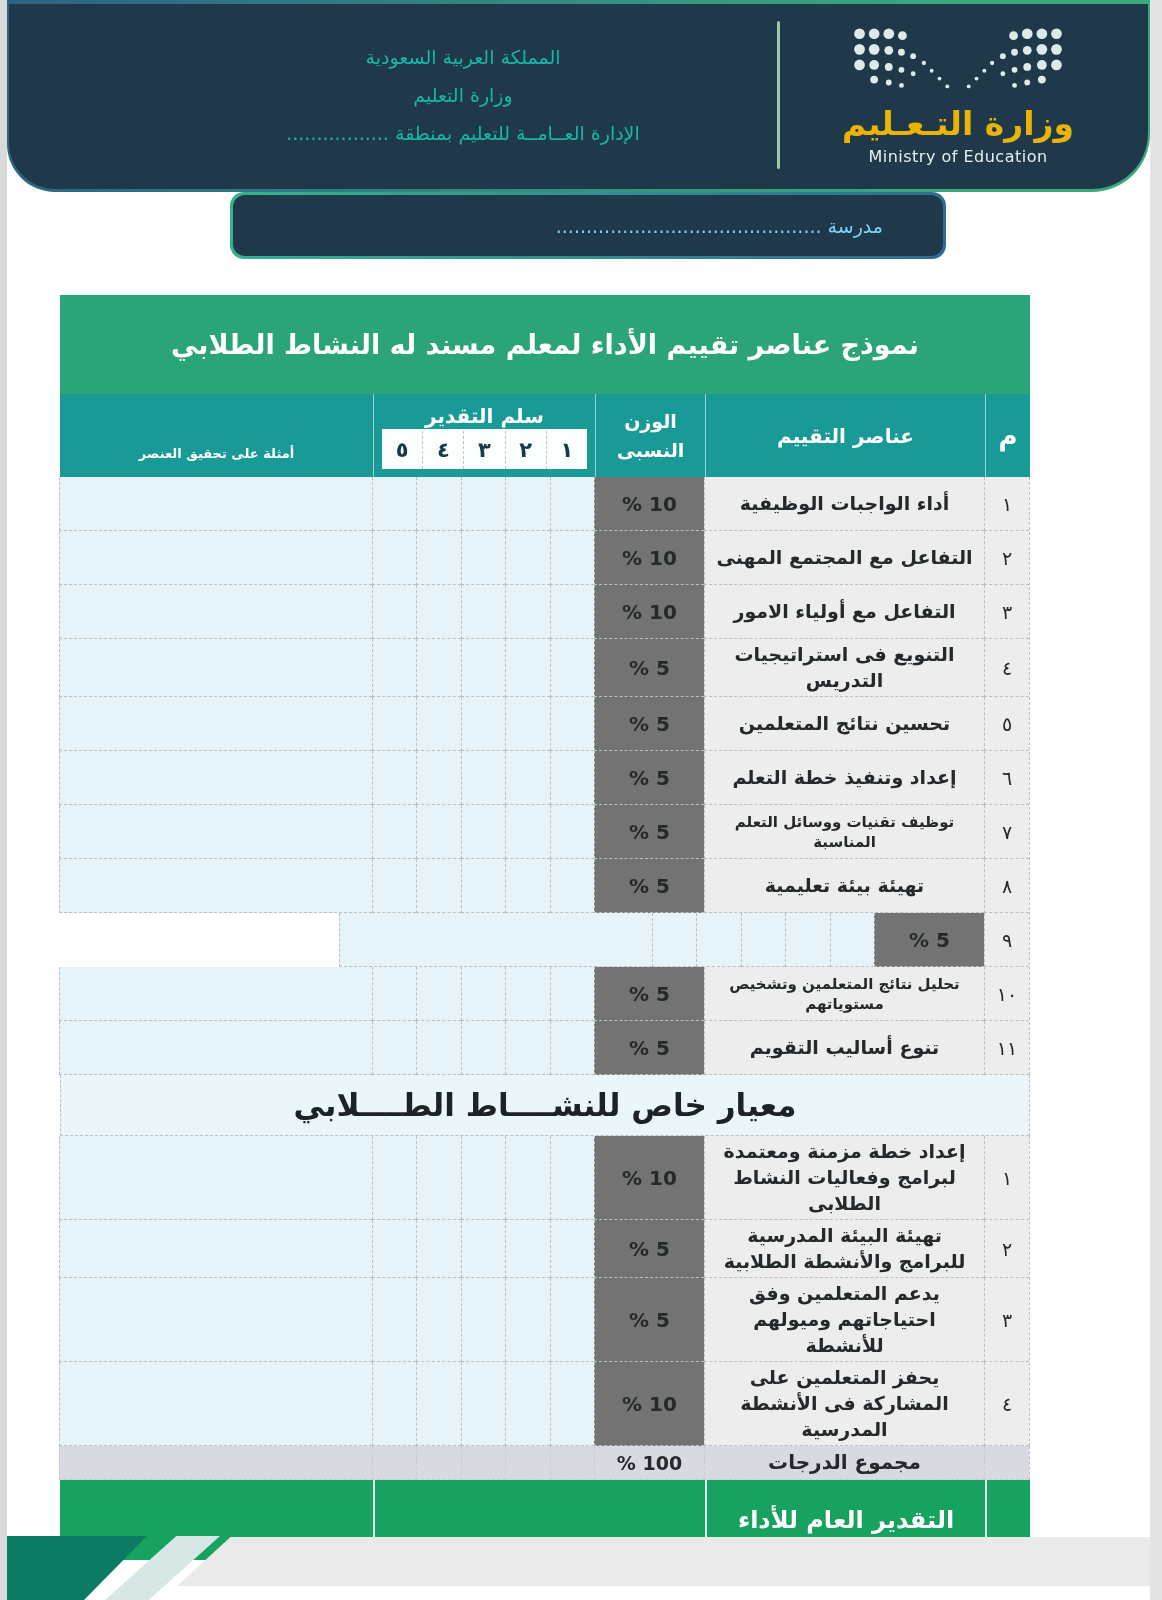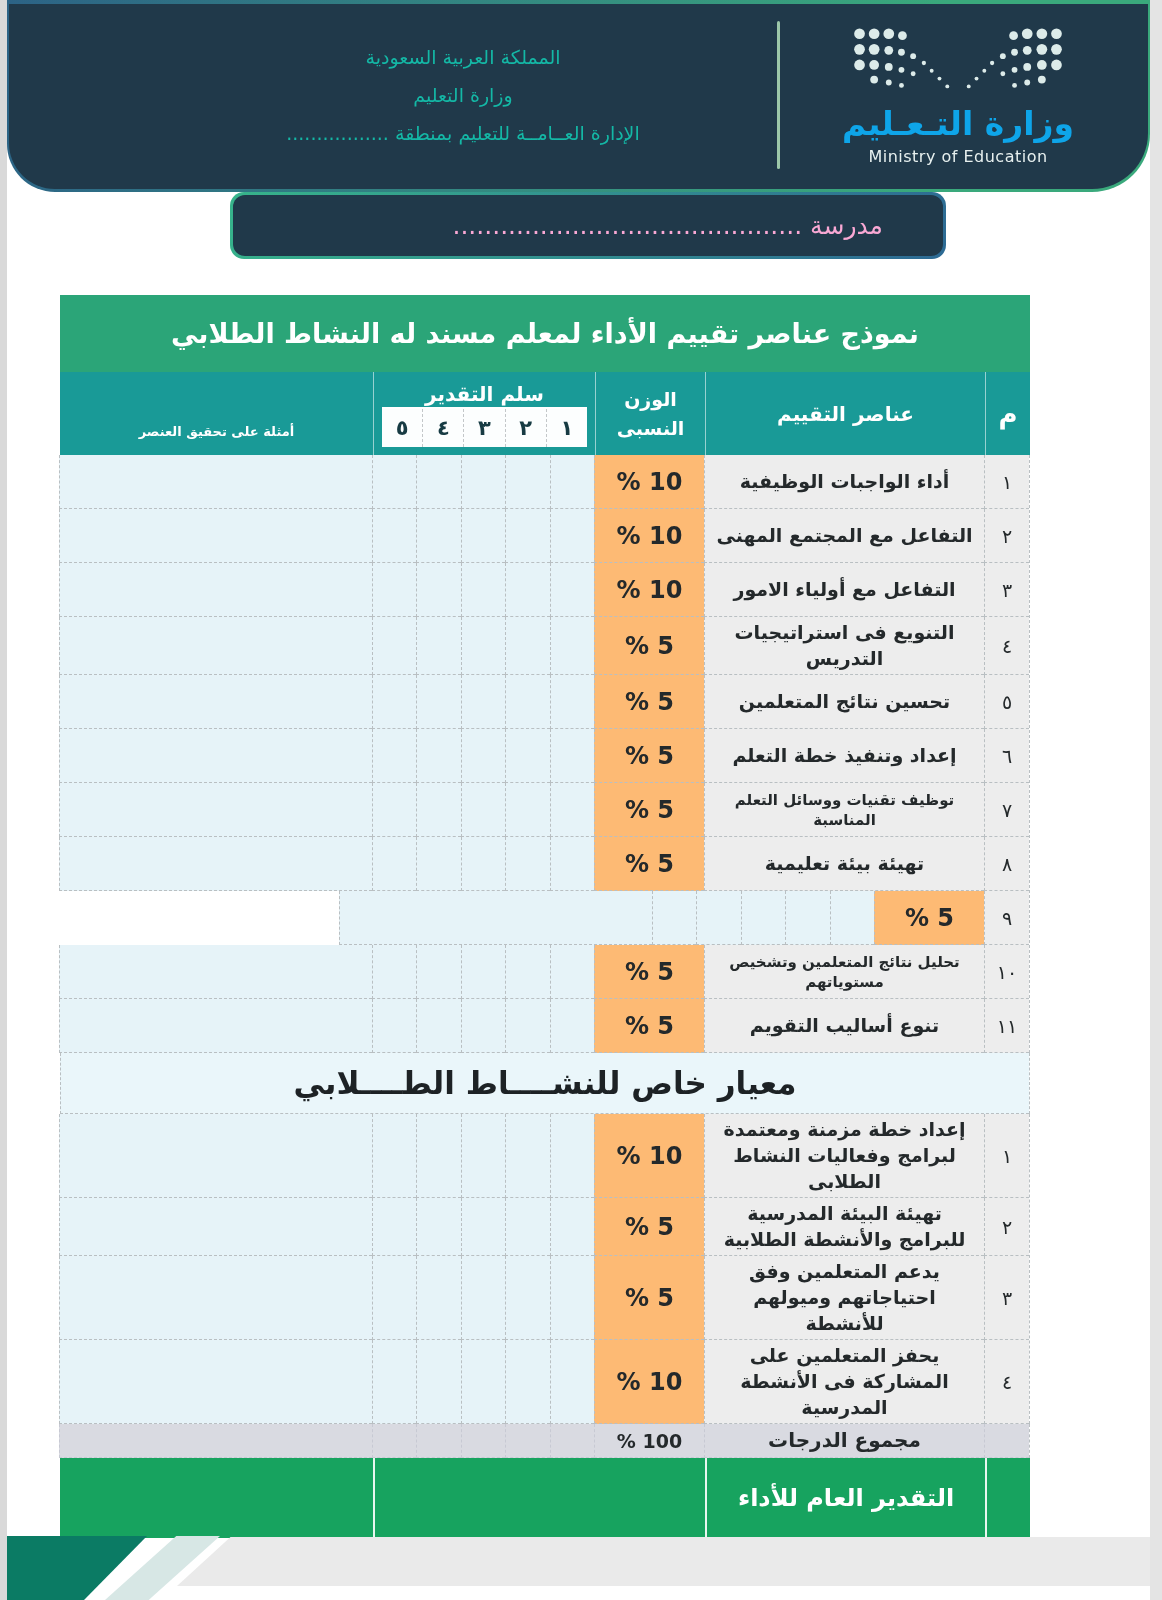--- a/index.html
+++ b/index.html
@@ -16,41 +16,41 @@
     position:absolute;left:7px;top:0;width:1143px;height:192px;
     background:linear-gradient(100deg,#2c6386 0%,#3aa97c 80%);
     border-radius:0 0 58px 48px;padding:4px 2px 3px 2px;box-sizing:border-box;
   }
   .band{
     width:100%;height:100%;background:#20394a;border-radius:0 0 56px 46px;
     display:flex;align-items:center;box-sizing:border-box;padding:6px 40px 10px 90px;
   }
   .logo{display:flex;flex-direction:column;align-items:center;width:300px;flex:0 0 300px;}
   .logo svg{width:250px;height:78px;}
-  .logo-ar{color:#0ea5e9;font-size:33px;font-weight:bold;letter-spacing:1px;margin-top:2px;}
+  .logo-ar{color:#eab308;font-size:33px;font-weight:bold;letter-spacing:1px;margin-top:2px;}
   .logo-en{color:#e7f0ef;font-size:16px;margin-top:4px;letter-spacing:.5px;}
   .band-sep{width:3px;height:148px;background:#9cc7a9;margin:0 28px 0 10px;flex:0 0 3px;border-radius:2px;}
   .band-text{flex:1;text-align:center;color:#14b8a6;font-size:19px;line-height:2.0;padding-left:60px;}
 
   
   .school-wrap{
     position:absolute;left:230px;top:192px;width:716px;height:67px;
     background:linear-gradient(120deg,#37b48b,#2d6a94);
     border-radius:14px;padding:3px;box-sizing:border-box;
   }
   .school{
     width:100%;height:100%;background:#20394a;border-radius:12px;
     display:flex;align-items:center;box-sizing:border-box;padding:0 60px;
-    color:#f9a8d4;font-size:25px;
+    color:#7dd3fc;font-size:19px;
   }
 
   
   .sheet{position:absolute;left:60px;top:295px;width:970px;}
   .t-title{
-    height:77px;background:#2ba578;color:#ffffff;display:flex;align-items:center;
+    height:99px;background:#2ba578;color:#ffffff;display:flex;align-items:center;
     justify-content:center;font-size:27px;font-weight:bold;
   }
   .t-head{display:flex;background:#199a97;height:83px;color:#fff;}
   .h-cell{display:flex;align-items:center;justify-content:center;box-sizing:border-box;
           border-left:1px solid rgba(255,255,255,.55);font-weight:bold;}
   .h-cell:last-child{border-left:none;}
   .h-num{flex:0 0 45px;font-size:26px;}
   .h-elements{flex:0 0 280px;font-size:20px;}
   .h-weight{flex:0 0 110px;font-size:19px;flex-direction:column;line-height:1.5;}
   .h-scale{flex:0 0 222px;flex-direction:column;padding:8px;align-items:stretch;}
@@ -62,21 +62,21 @@
   .h-scale-cell:last-child{border-left:none;}
   .h-examples{flex:0 0 313px;font-size:13px;margin-top:36px;}
 
   .tbody{border-right:1px dashed #b9bfc2;box-sizing:border-box;}
   .row{display:flex;min-height:54px;}
   .cell{box-sizing:border-box;border-left:1px dashed #b9bfc2;border-bottom:1px dashed #b9bfc2;
         display:flex;align-items:center;justify-content:center;color:#24292b;}
   .c-num{flex:0 0 45px;background:#ededed;font-size:19px;}
   .c-label{flex:0 0 280px;background:#ededed;font-size:19px;font-weight:bold;
            text-align:center;padding:3px 6px;line-height:1.35;}
-  .c-weight{flex:0 0 110px;background:#fdba74;font-size:24px;font-weight:bold;}
+  .c-weight{flex:0 0 110px;background:#737373;font-size:20px;font-weight:bold;}
   .c-scale{flex:0 0 44.4px;background:#e6f3f8;}
   .c-examples{flex:0 0 313px;background:#e6f3f8;}
   .ltr{direction:ltr;unicode-bidi:embed;}
   #main-rows .row:nth-child(7) .c-label{font-size:15px;}
   #main-rows .row:nth-child(10) .c-label{font-size:15px;}
   #special-rows .row:nth-child(1){min-height:58px;}
   #special-rows .row:nth-child(2){min-height:58px;}
   #special-rows .row:nth-child(3){min-height:74px;}
   #special-rows .row:nth-child(4){min-height:50px;}
 

